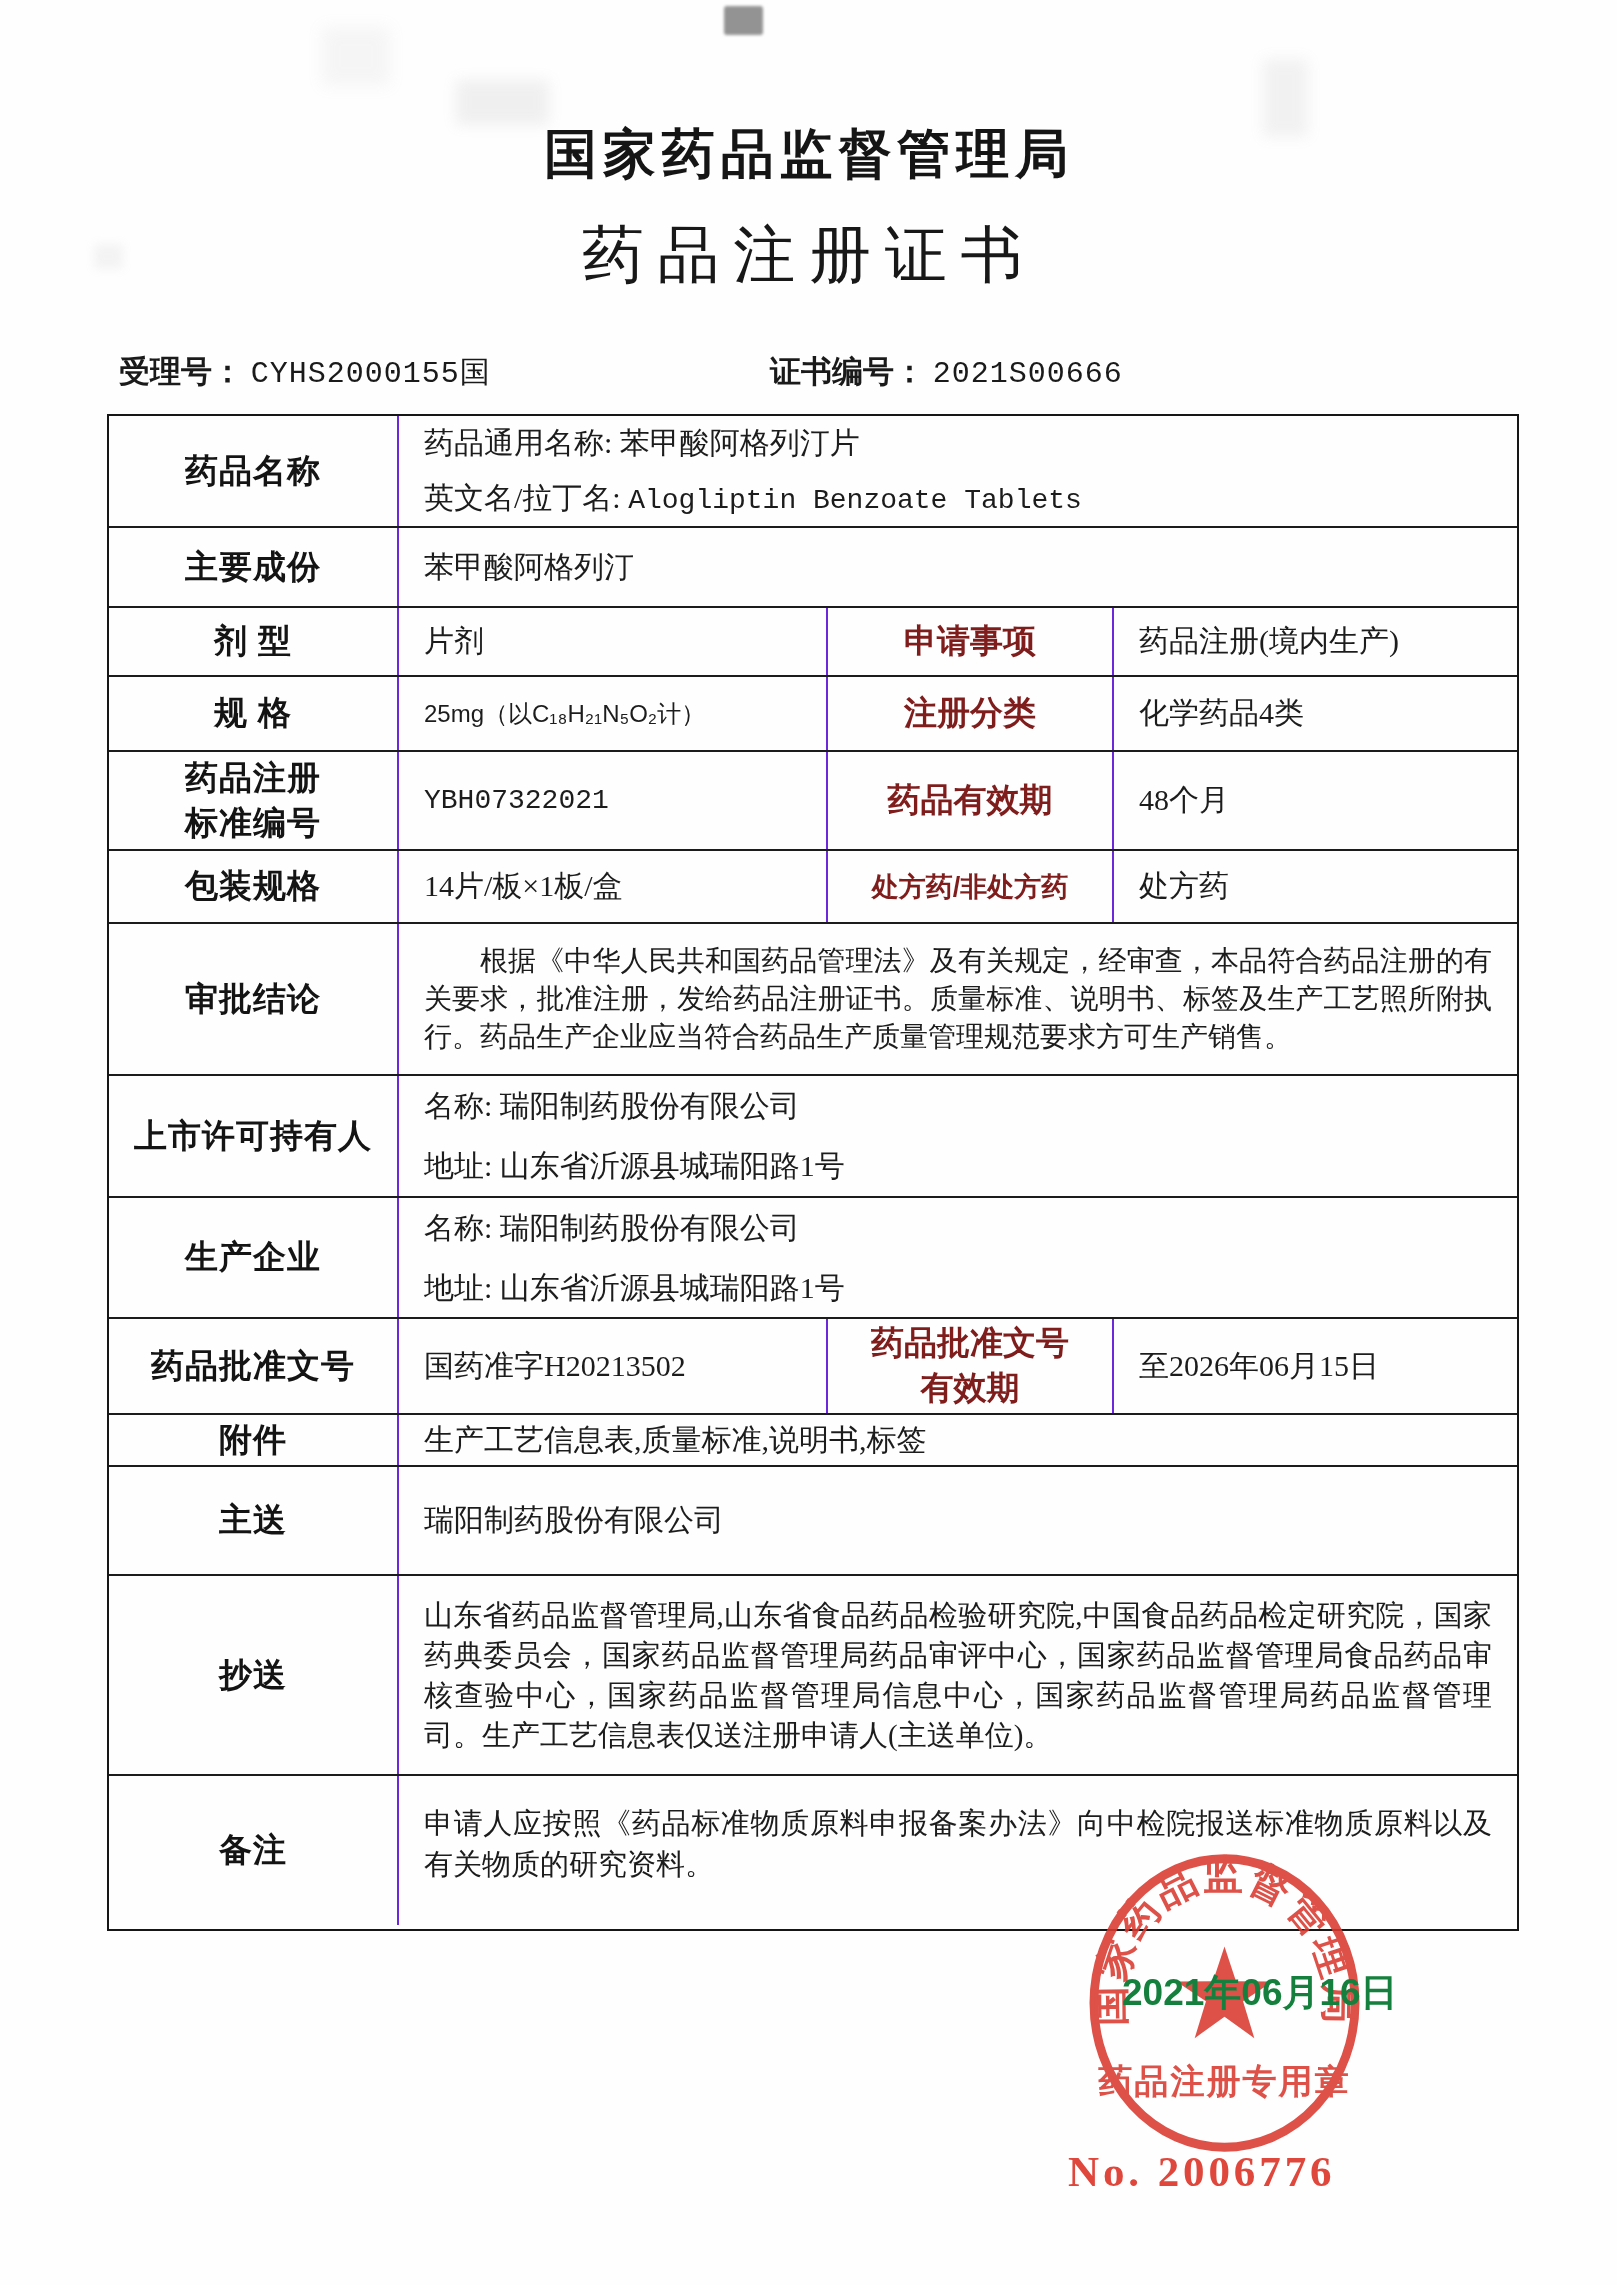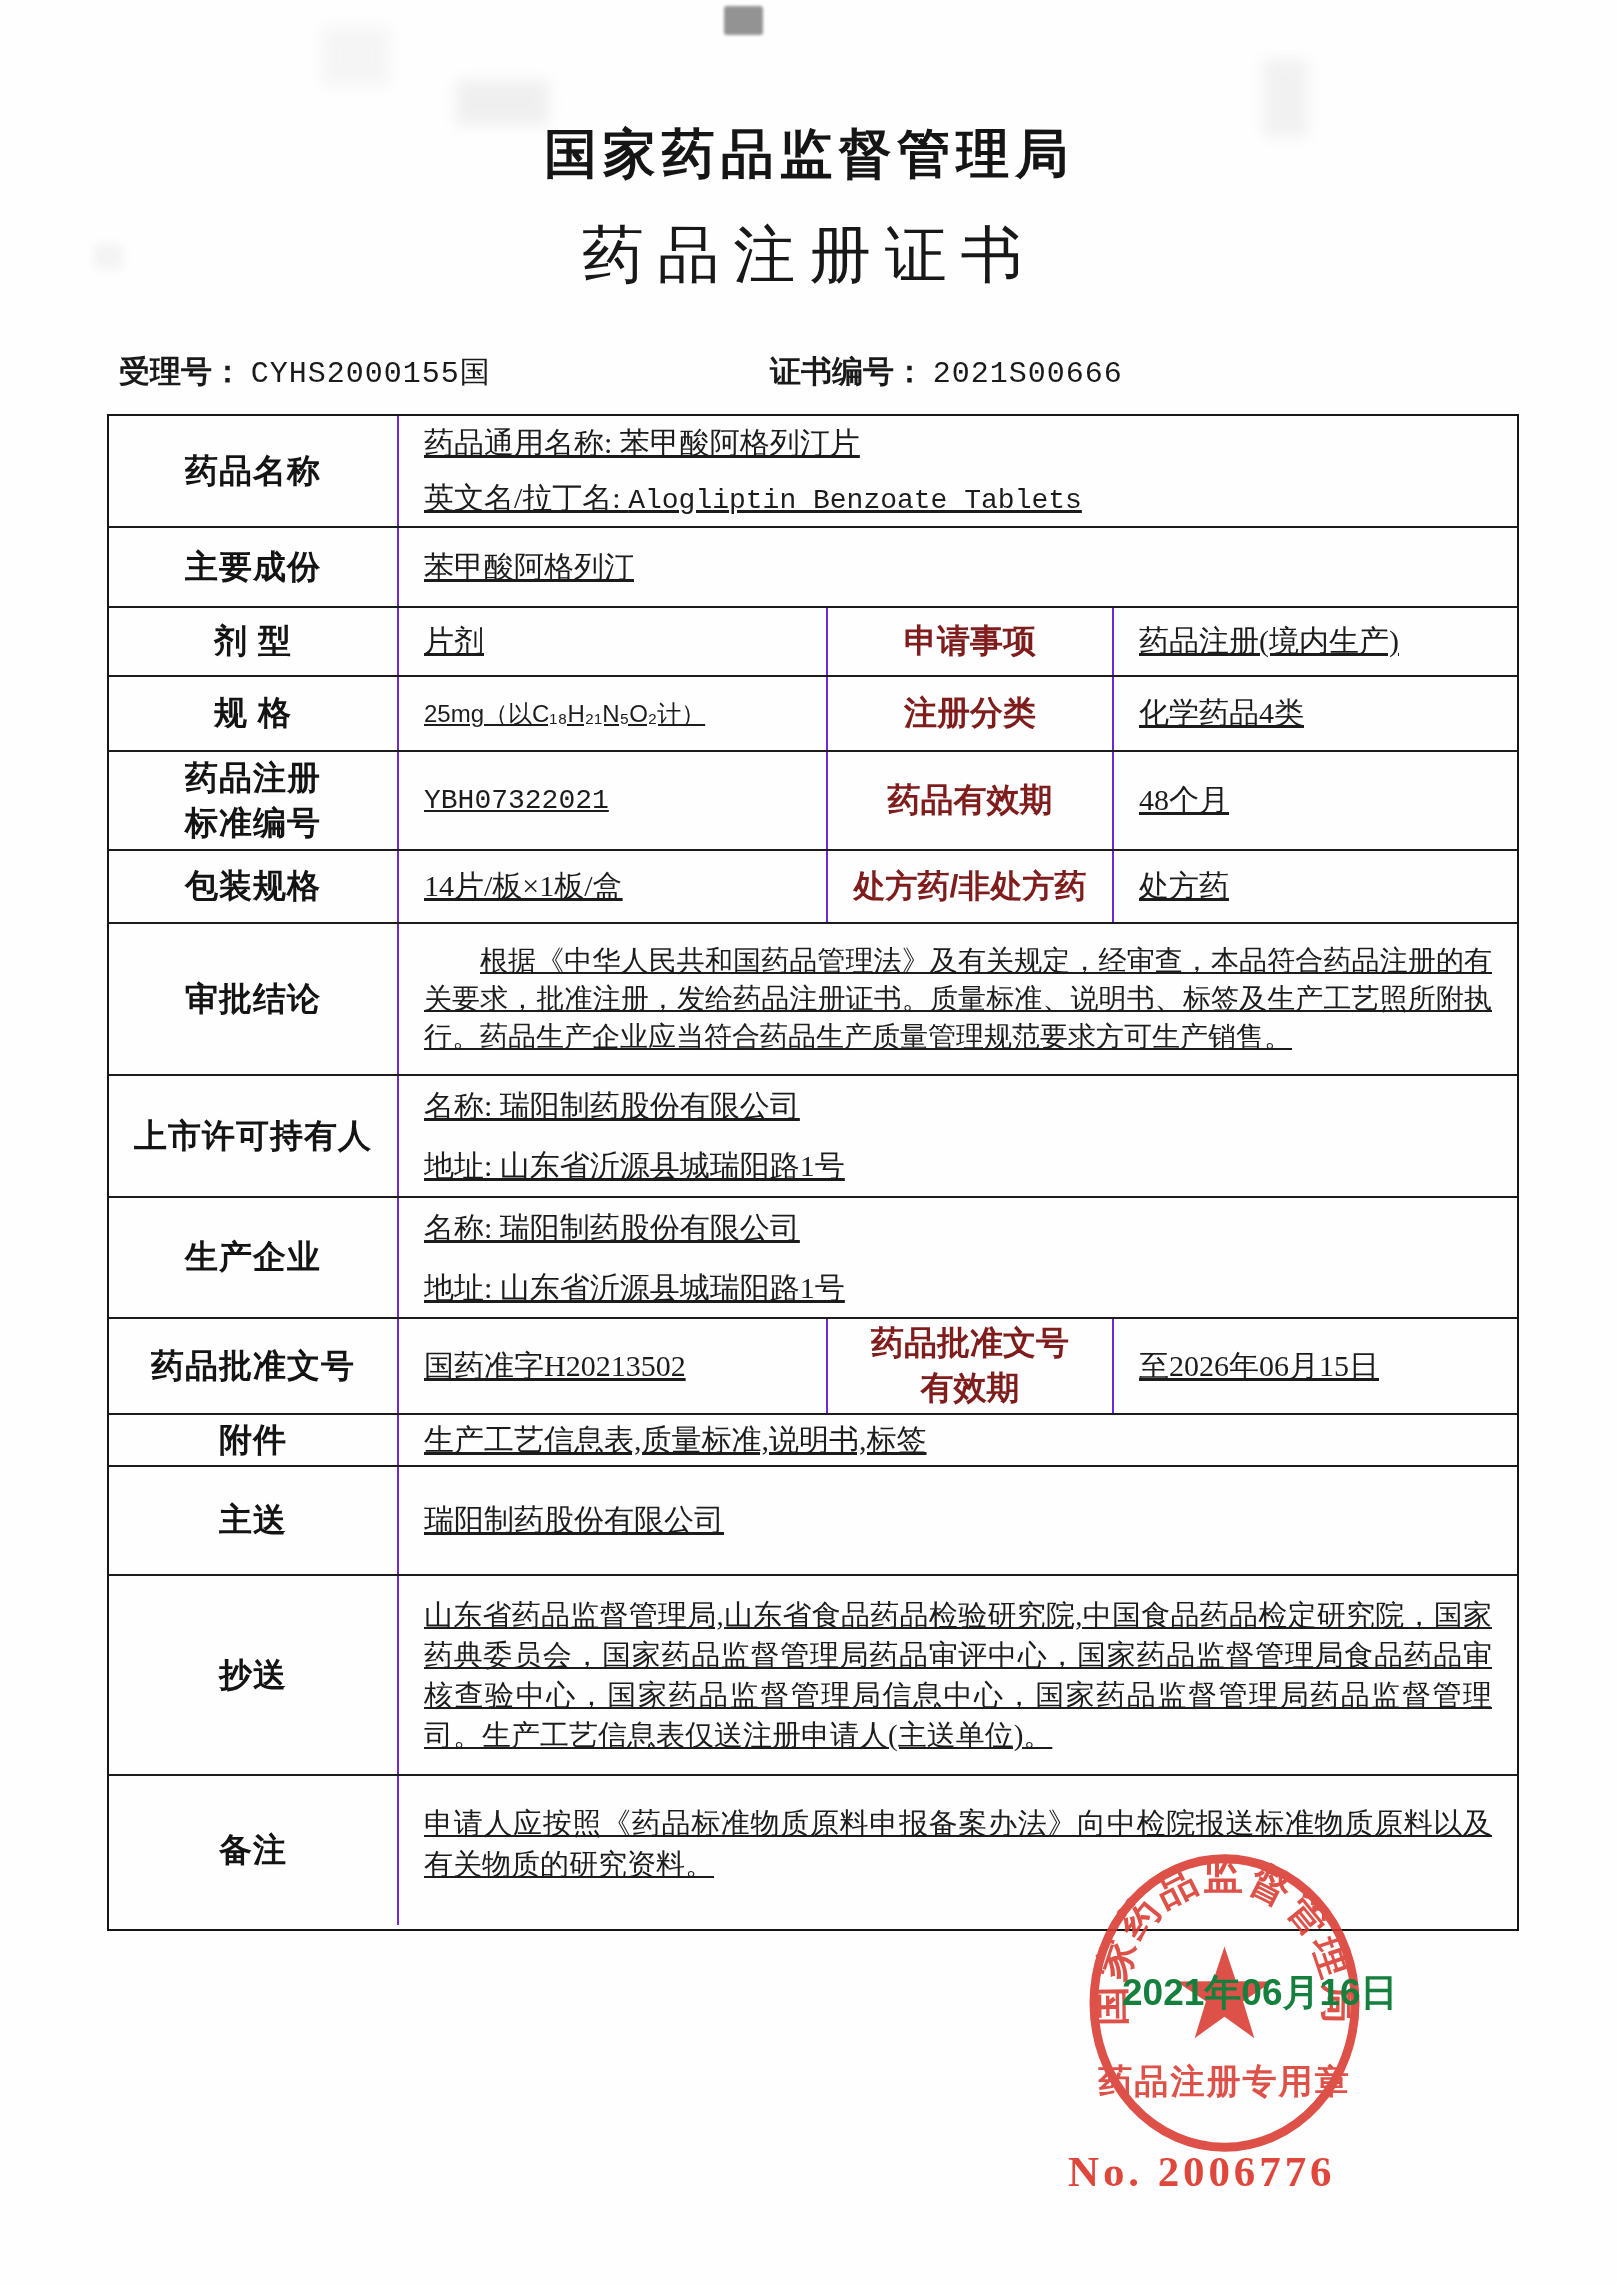--- a/index.html
+++ b/index.html
@@ -46,26 +46,25 @@
     align-items:center; justify-content:center; text-align:center;
     font-family:"Liberation Sans","DejaVu Sans",sans-serif;
     font-weight:700; font-size:33px; letter-spacing:1px; color:#141414;
   }
   .lbl2 {
     width:286px; flex:0 0 286px; display:flex; flex-direction:column;
     align-items:center; justify-content:center; text-align:center;
     font-family:"Liberation Sans","DejaVu Sans",sans-serif;
     font-weight:700; font-size:33px; color:#7f1d1d;
   }
-  .lbl2.small { font-size:32px; letter-spacing:0; }
+  .lbl2.small { font-size:27px; letter-spacing:0; }
   .val {
     flex:1 1 auto; display:flex; flex-direction:column; justify-content:center;
     padding:0 25px; font-size:30px; color:#1c1c1c;
     font-family:"Liberation Serif","DejaVu Serif",serif;
-    text-decoration:underline;
   }
   .val.c1 { flex:0 0 429px; width:429px; }
   .mono { font-family:"Liberation Mono","DejaVu Sans Mono",monospace; font-size:28px; }
   .spec-sans { font-family:"Liberation Sans","DejaVu Sans",sans-serif; font-size:24px; }
   .two-line div { line-height:55px; }
   .para { line-height:38px; font-size:28px; text-align:justify; }
   .para.indent { text-indent:2em; }
   .para.cc-text { line-height:40px; font-size:29px; }
   .para.rm-text { line-height:41px; font-size:29px; justify-content:flex-start; }
   .addr-block div { line-height:60px; }

